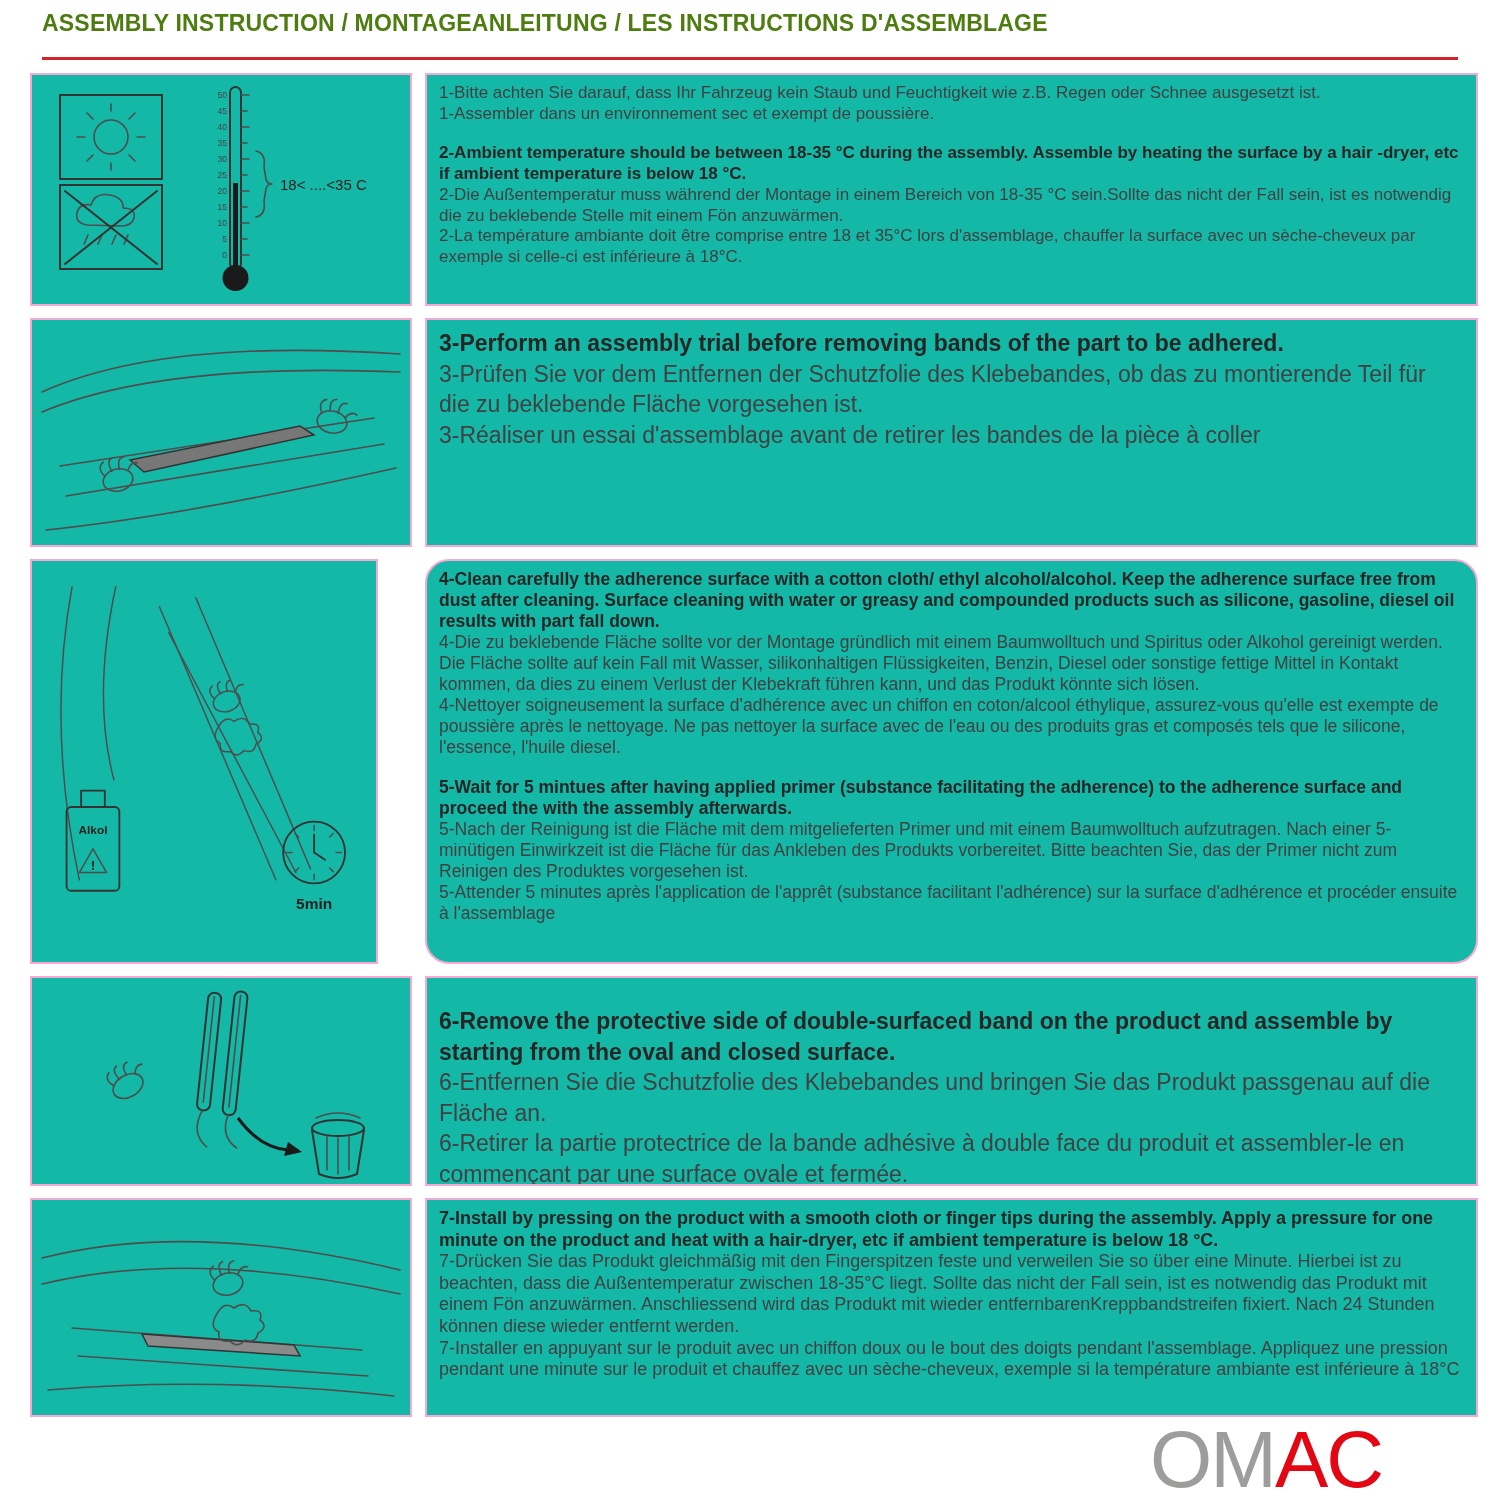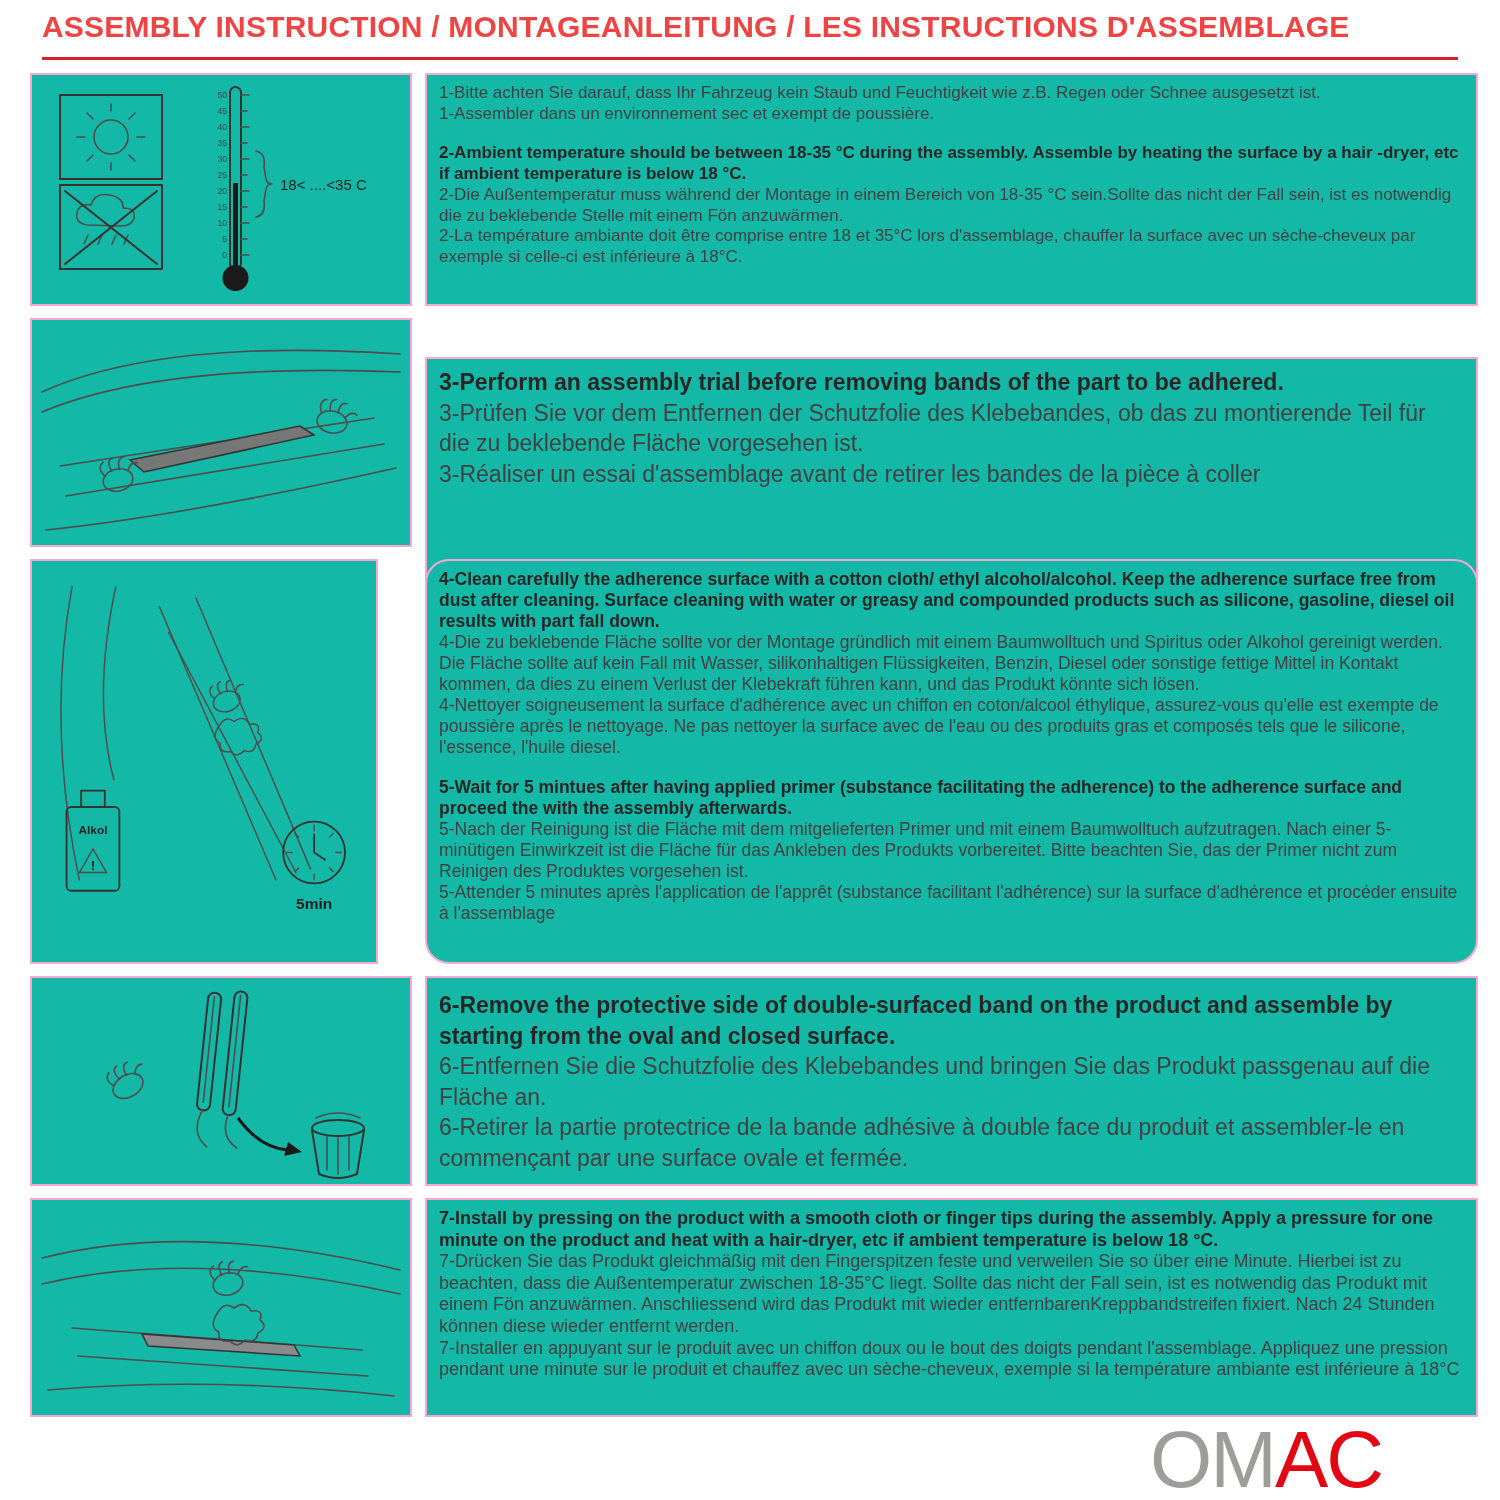--- a/index.html
+++ b/index.html
@@ -1,29 +1,29 @@
 <!DOCTYPE html>
 <html><head>
 <meta charset="utf-8">
 <style>
   html,body{margin:0;padding:0;background:#fff;}
   .page{position:relative;width:1500px;height:1500px;background:#ffffff;
         font-family:"Liberation Sans",sans-serif;overflow:hidden;}
-  .title{position:absolute;left:42px;top:10px;font-size:30px;font-weight:bold;
-         color:#ef4444;white-space:nowrap;letter-spacing:.2px;}
+  .title{position:absolute;left:42px;top:10px;font-size:23px;font-weight:bold;
+         color:#4d7c0f;white-space:nowrap;letter-spacing:.2px;}
   .title-rule{position:absolute;left:42px;top:57px;width:1416px;height:3px;background:#d2232a;}
   .box{position:absolute;border:2px solid #f9a8d4;box-sizing:border-box;background:#14b8a6;overflow:hidden;}
   .imgbox svg{width:100%;height:100%;display:block;}
   .textbox{color:#414042;padding:8px 14px 6px 12px;}
   .size-n{font-size:17px;line-height:1.22;}
   .size-n3{font-size:17.5px;line-height:1.2;border-radius:24px;}
   .size-n5{font-size:18px;line-height:1.2;}
   .size-l{font-size:23px;line-height:1.33;}
-  .pt-lg{margin-top:39px;}
-  .pt-md{padding-top:12px;}
+  .pt-lg{}
+  .pt-md{padding-top:28px;}
   .para{margin:0;}
   .para.bold{font-weight:bold;color:#262626;}
   .spacer{height:19px;}
   .logo{position:absolute;left:1150px;top:1420px;font-size:80px;font-weight:normal;
         letter-spacing:-2px;line-height:1;white-space:nowrap;}
   .logo .g{color:#9d9d9c;}
   .logo .r{color:#e30613;}
   .sketch{stroke:#4d4d4d;fill:none;stroke-width:1.6;stroke-linecap:round;stroke-linejoin:round;}
   .sketch-bold{stroke:#333;fill:none;stroke-width:2;stroke-linecap:round;stroke-linejoin:round;}
 </style>

